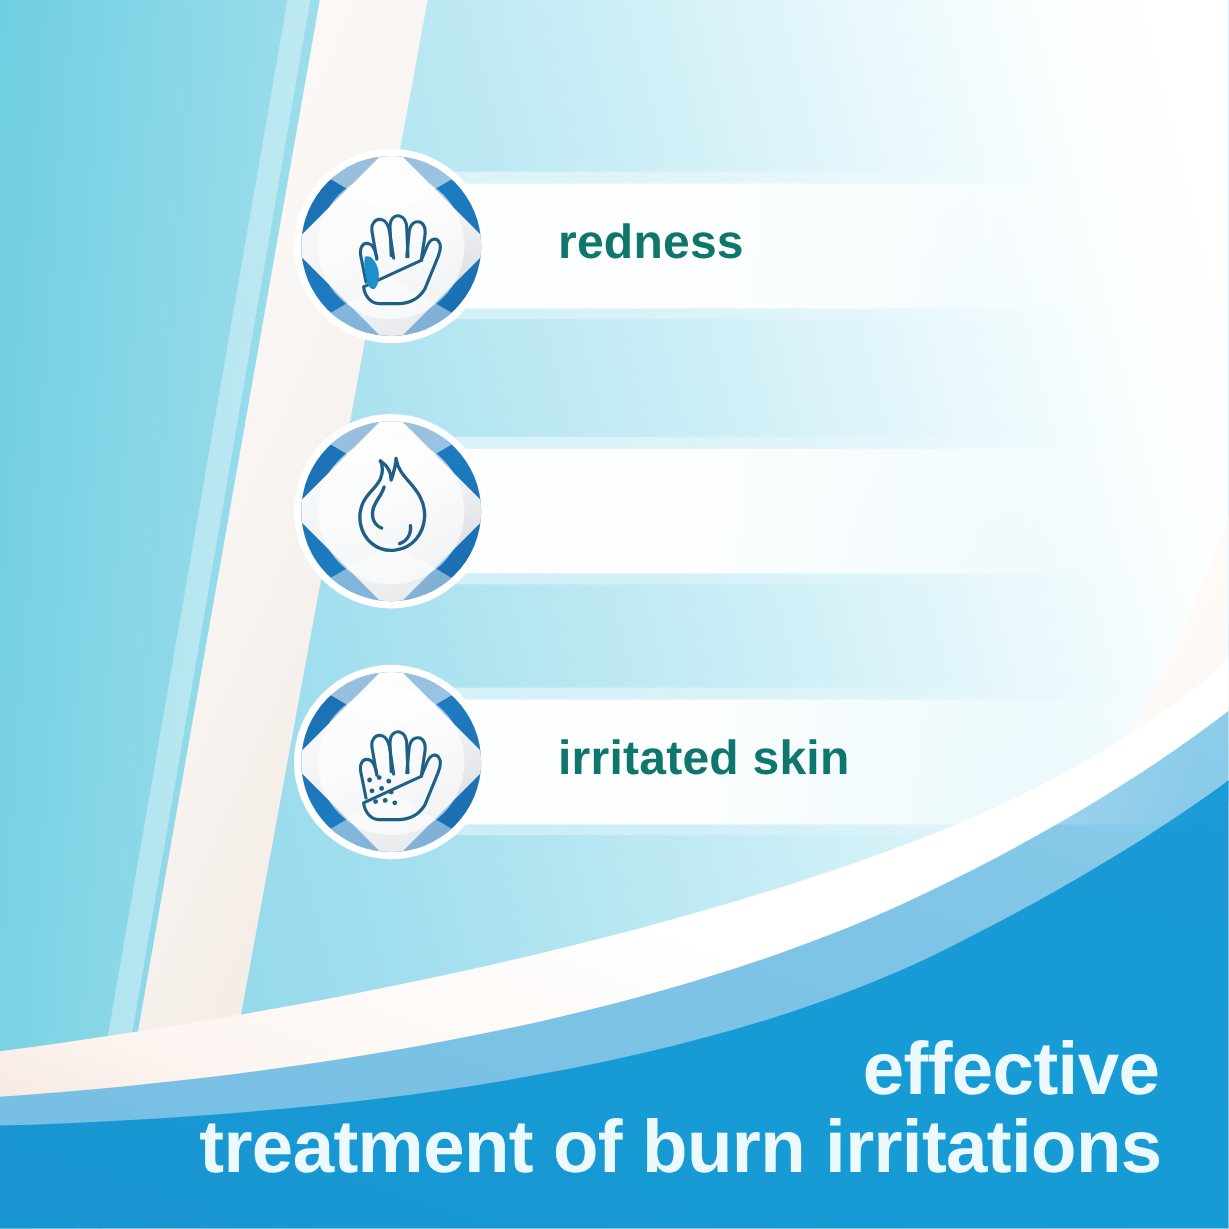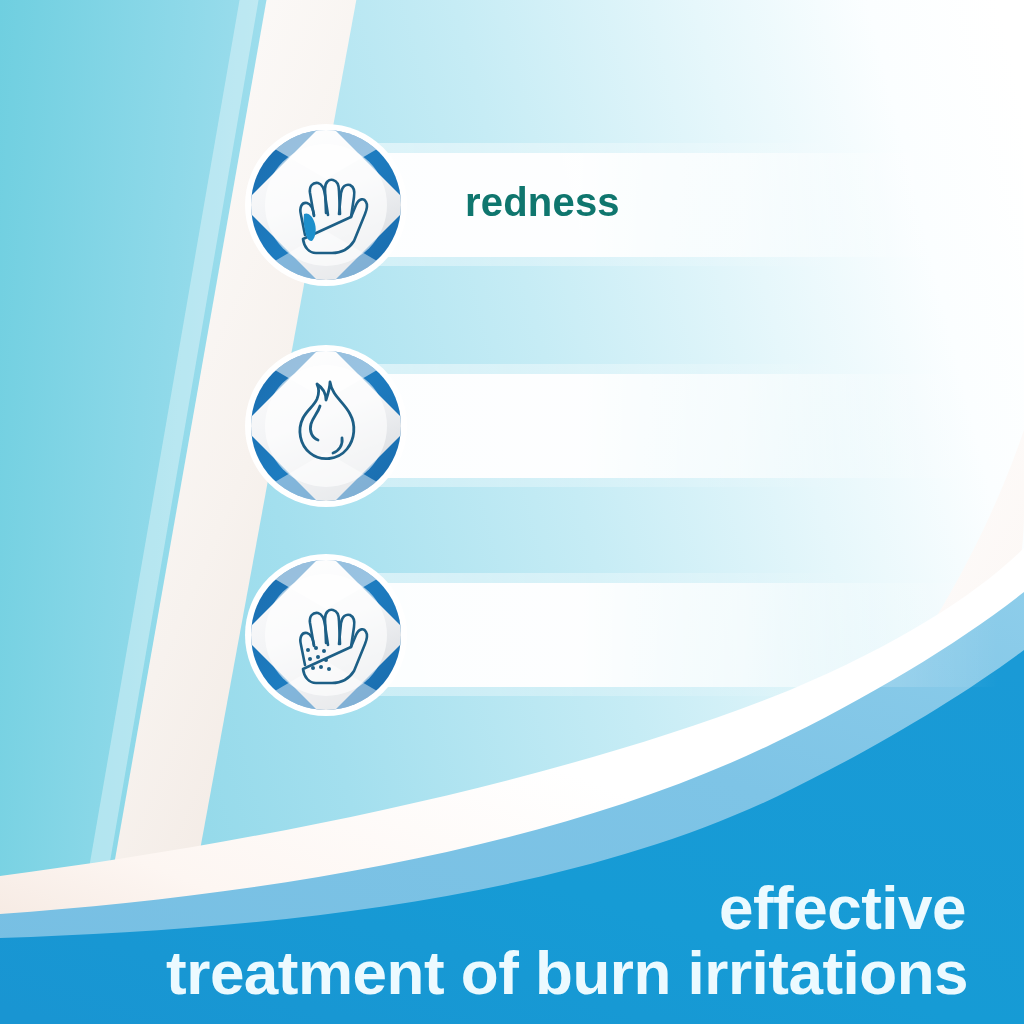--- a/index.html
+++ b/index.html
@@ -108,21 +108,21 @@
     width: 176px;
     height: 176px;
   }
   .icon-badge svg { display: block; }
 
   
   .headline {
     position: absolute;
     left: 0;
     right: 0;
-    bottom: 18px;
+    bottom: 34px;
     text-align: right;
     padding-right: 56px;
     color: #ecfaff;
     font-size: 62px;
     font-weight: bold;
     line-height: 1.06;
     letter-spacing: -0.5px;
   }
   .headline .l1 { display: block; padding-right: 2px; }
   .headline .l2 { display: block; }
@@ -325,20 +325,21 @@
             <circle cx="72" cy="112" r="2"></circle>
             <circle cx="80" cy="110" r="2"></circle>
             <circle cx="88" cy="113" r="2"></circle>
             <circle cx="75" cy="121" r="2"></circle>
             <circle cx="83" cy="120" r="2"></circle>
             <circle cx="91" cy="122" r="2"></circle>
           </g>
         </svg>
       </div>
 
+      <div class="feature-label">irritated skin</div>
     </div>
 
   </div>
 
   <div class="headline">
     <span class="l1">effective</span>
     <span class="l2">treatment of burn irritations</span>
   </div>
 
 </div>

